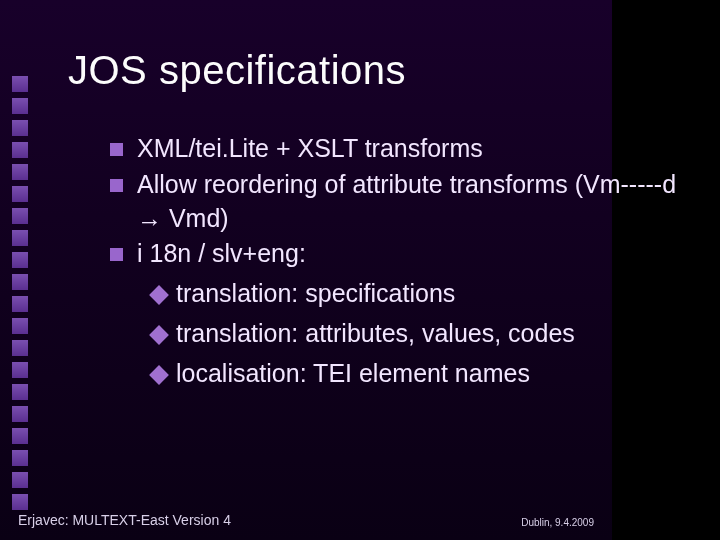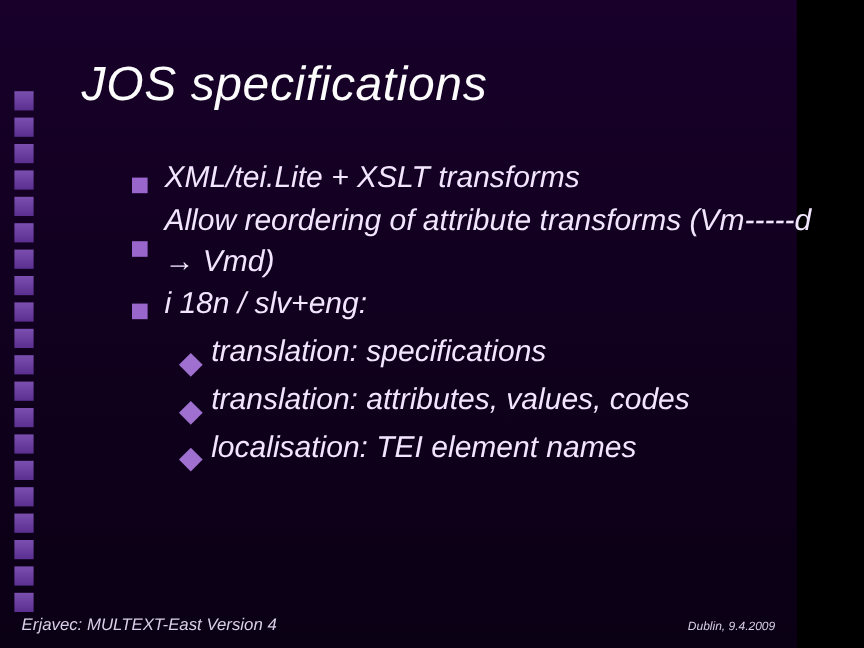--- a/index.html
+++ b/index.html
@@ -5,24 +5,23 @@
   * { margin: 0; padding: 0; box-sizing: border-box; }
   html, body { width: 720px; height: 540px; overflow: hidden; }
   body {
     background: #000;
     font-family: "Comic Sans MS", "Chalkboard SE", "Segoe Script", cursive, sans-serif;
     color: #fff;
     position: relative;
   }
   .slide {
     position: relative;
-    width: 664px;
+    width: 612px;
     height: 540px;
     background: linear-gradient(180deg, #18002a 0%, #120020 40%, #0a0014 100%);
-    font-style: italic;
   }
   .left-strip {
     position: absolute;
     left: 0; top: 0;
     width: 40px;
     height: 540px;
     display: flex;
     flex-direction: column;
     padding-top: 76px;
     gap: 6px;
@@ -46,37 +45,37 @@
     position: absolute;
     left: 110px;
     top: 132px;
     width: 580px;
     color: #f2e6ff;
     font-size: 25px;
     line-height: 1.35;
   }
   .l1 {
     display: flex;
-    align-items: center;
+    align-items: flex-start;
     margin-bottom: 2px;
   }
   .l1 .b {
     width: 13px; height: 13px;
     background: #9966cc;
     margin-top: 11px;
     margin-right: 14px;
     flex-shrink: 0;
   }
   .l1 .t { flex: 1; }
   .sub {
     margin-left: 42px;
   }
   .l2 {
     display: flex;
-    align-items: flex-end;
+    align-items: flex-start;
     margin-top: 6px;
   }
   .l2 .d {
     width: 0; height: 0;
     border-left: 7px solid transparent;
     border-right: 7px solid transparent;
     border-top: 7px solid transparent;
     border-bottom: 7px solid transparent;
     transform: rotate(45deg);
     background: #a070d0;

